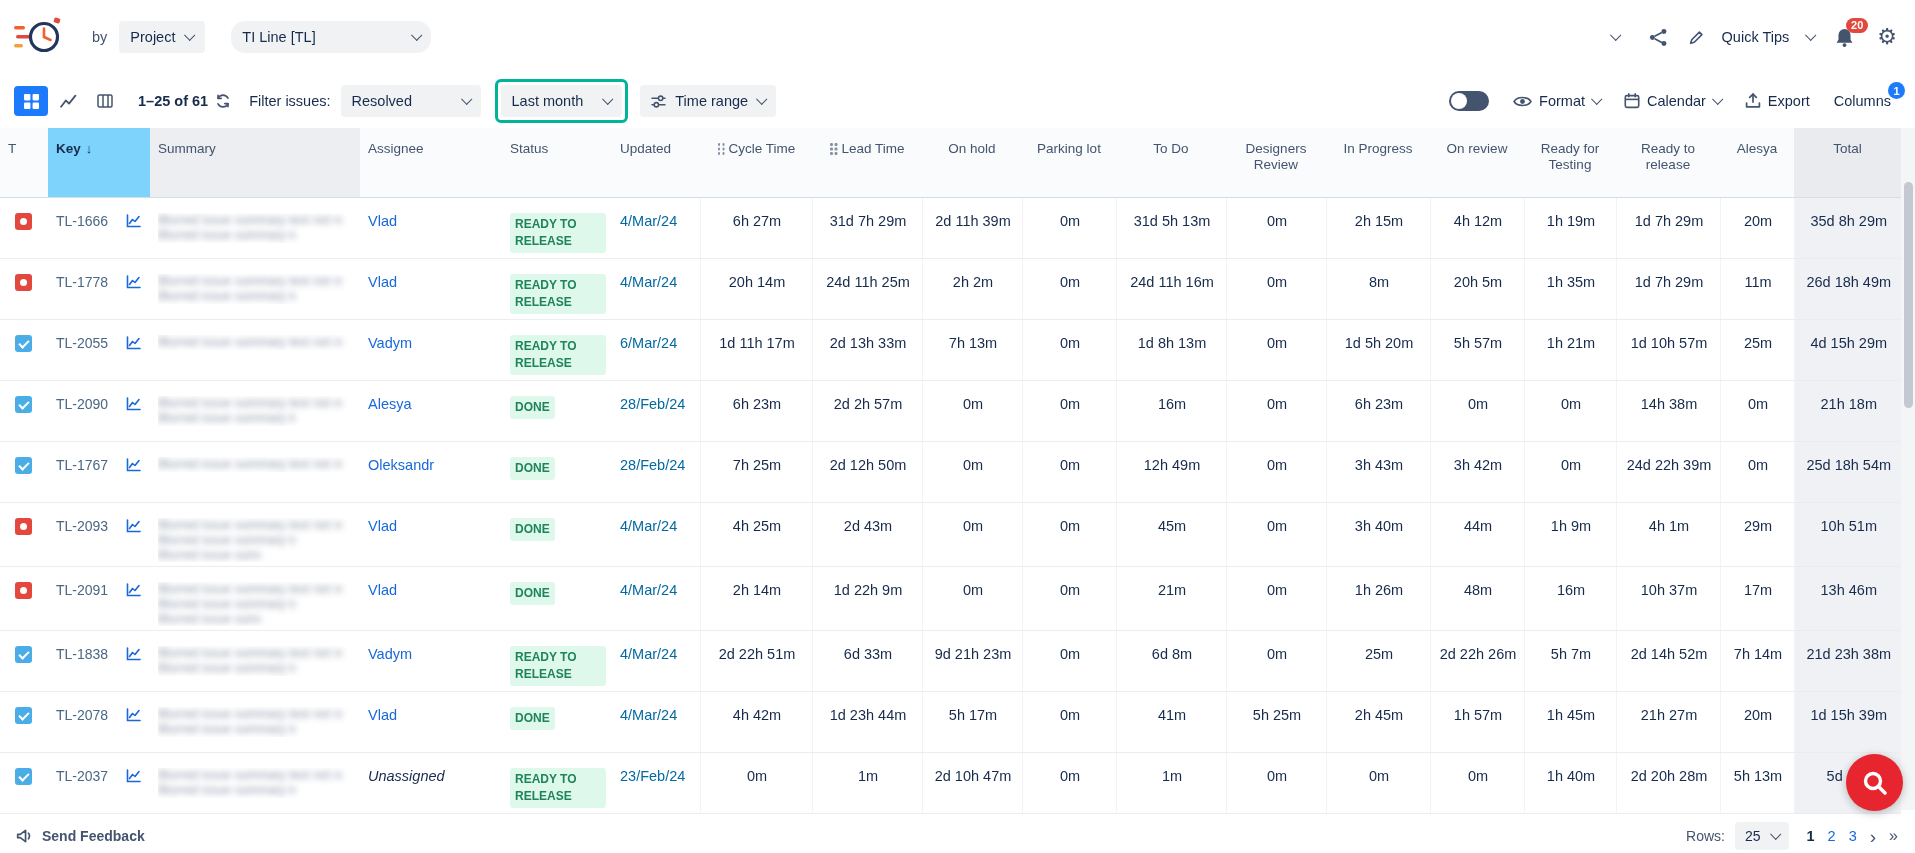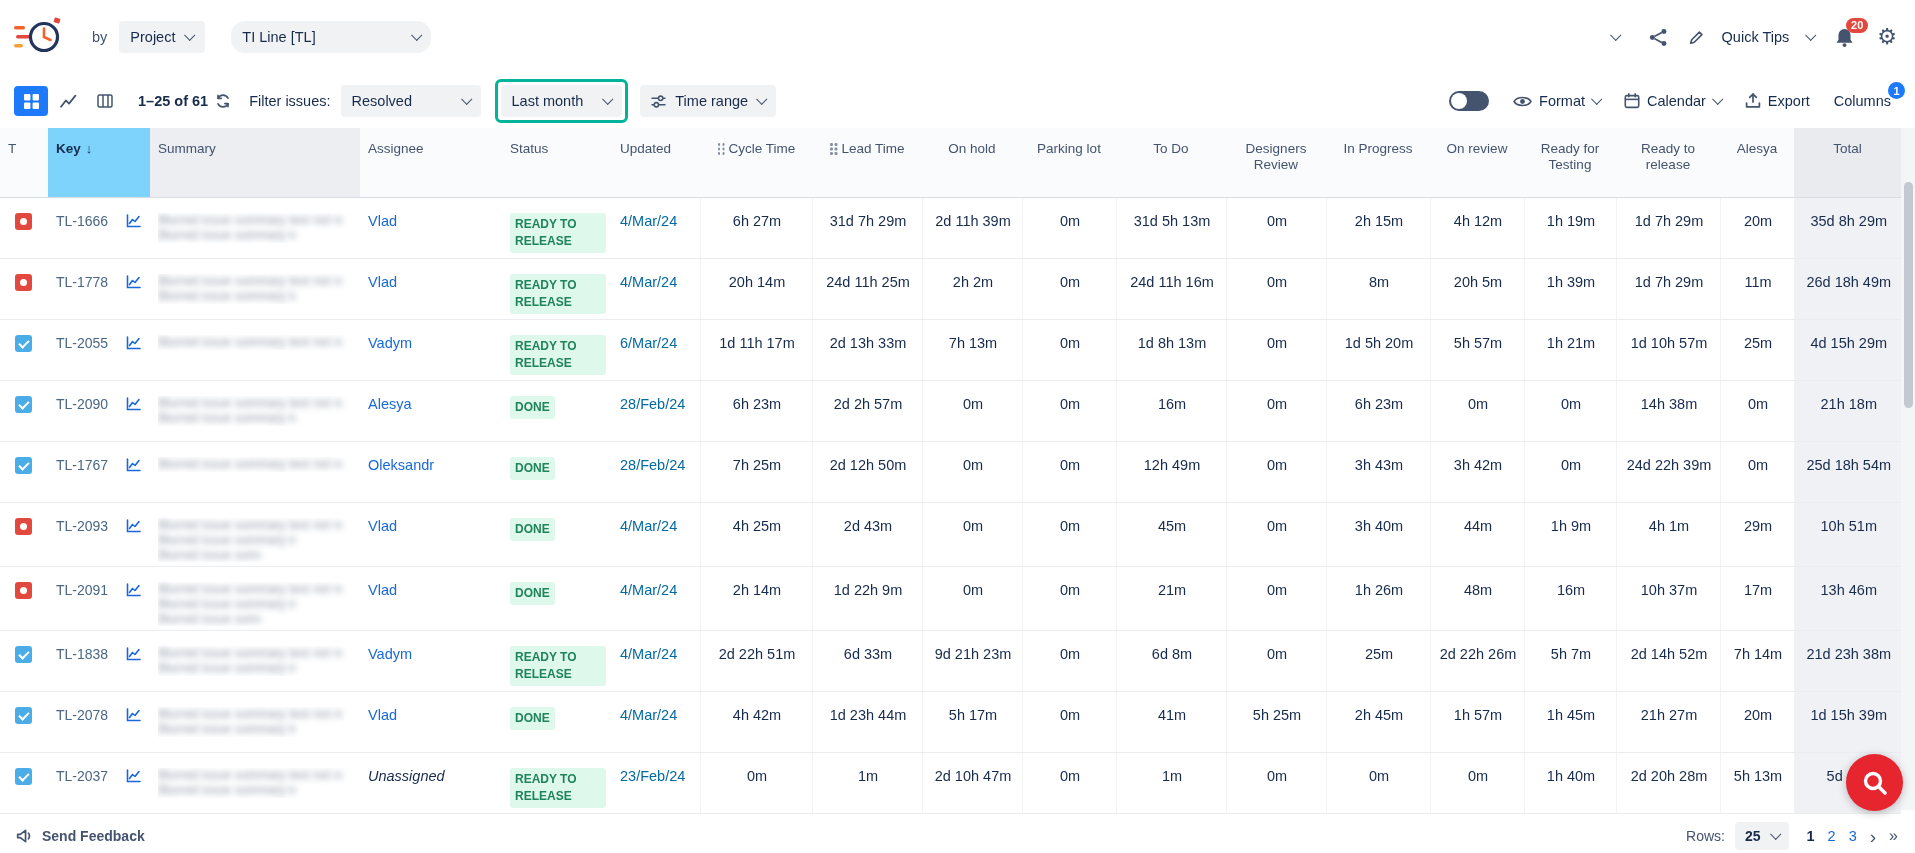--- a/index.html
+++ b/index.html
@@ -100,21 +100,21 @@
 
   
   .vscroll{position:absolute;right:0;top:0;width:14px;height:682px;background:#F4F5F7;}
   .vscroll-thumb{position:absolute;left:2.5px;top:54px;width:9px;height:226px;border-radius:5px;background:#C4C9D1;}
 
   
   .app-footer{margin-top:auto;height:44px;flex:none;display:flex;align-items:center;padding:0 18px 0 16px;background:#fff;}
   .feedback{display:flex;align-items:center;gap:8px;font-size:14px;font-weight:600;color:#44546F;}
   .ft-spacer{flex:1;}
   .rows-label{font-size:14px;color:#44546F;margin-right:10px;}
-  .pill-rows{padding:6px 10px;font-size:14px;font-weight:bold;}
+  .pill-rows{padding:6px 10px;font-size:14px;}
   .pagination{display:flex;align-items:center;gap:13px;margin-left:18px;font-size:14.5px;}
   .page{color:#1868DB;}
   .page.current{color:#172B4D;font-weight:700;}
   .pg-next{font-size:19px;color:#44546F;line-height:1;}
   .pg-last{font-size:16px;color:#44546F;line-height:1;letter-spacing:-1px;}
 
   
   .float-widget{position:absolute;right:12px;bottom:42px;width:57px;height:57px;border-radius:50%;
     background:#E6252F;display:flex;align-items:center;justify-content:center;box-shadow:0 2px 8px rgba(0,0,0,.25);}
   svg{display:block;}
@@ -426,21 +426,21 @@
     <td class="c-status"><span class="status-badge" data-interactable="false">READY TO RELEASE</span></td>
     <td class="c-updated" data-interactable="false">4/Mar/24</td>
     <td class="c-time" data-interactable="false">20h 14m</td>
     <td class="c-time" data-interactable="false">24d 11h 25m</td>
     <td class="c-time" data-interactable="false">2h 2m</td>
     <td class="c-time" data-interactable="false">0m</td>
     <td class="c-time" data-interactable="false">24d 11h 16m</td>
     <td class="c-time" data-interactable="false">0m</td>
     <td class="c-time" data-interactable="false">8m</td>
     <td class="c-time" data-interactable="false">20h 5m</td>
-    <td class="c-time" data-interactable="false">1h 39m</td>
+    <td class="c-time" data-interactable="false">1h 35m</td>
     <td class="c-time" data-interactable="false">1d 7h 29m</td>
     <td class="c-time" data-interactable="false">11m</td>
     <td class="c-total" data-interactable="false">26d 18h 49m</td>
   </tr>
           <tr class="issue-row" data-interactable="false">
     <td class="c-type"><span class="type-icon task" data-interactable="false"></span></td>
     <td class="c-key">
       <span class="key-wrap">
         <span class="key-link" data-interactable="true">TL-2055</span>
         <span class="chart-icon" data-interactable="true">

